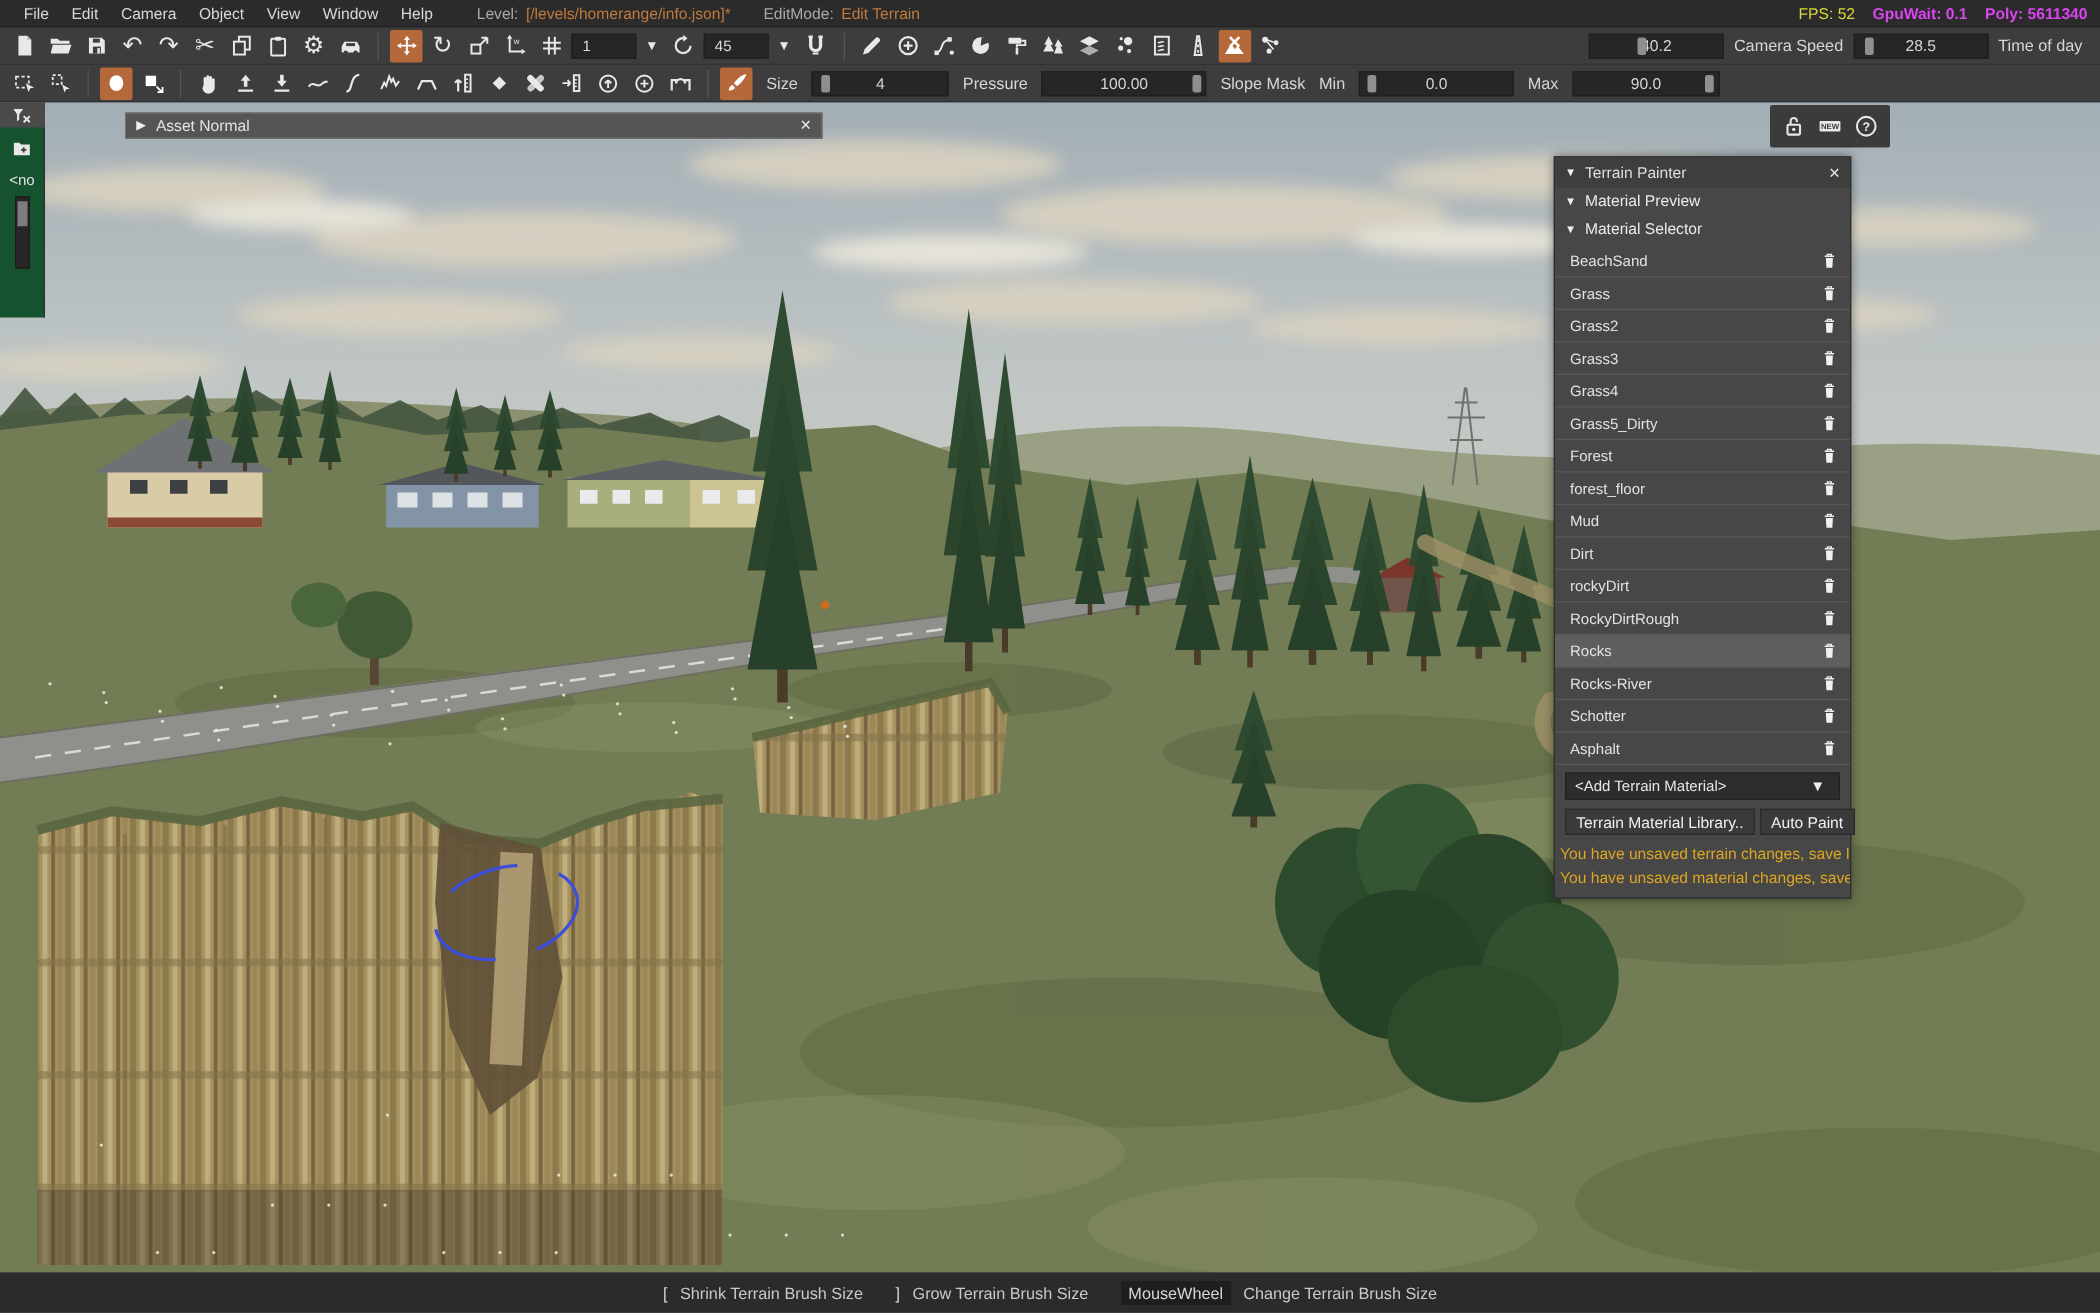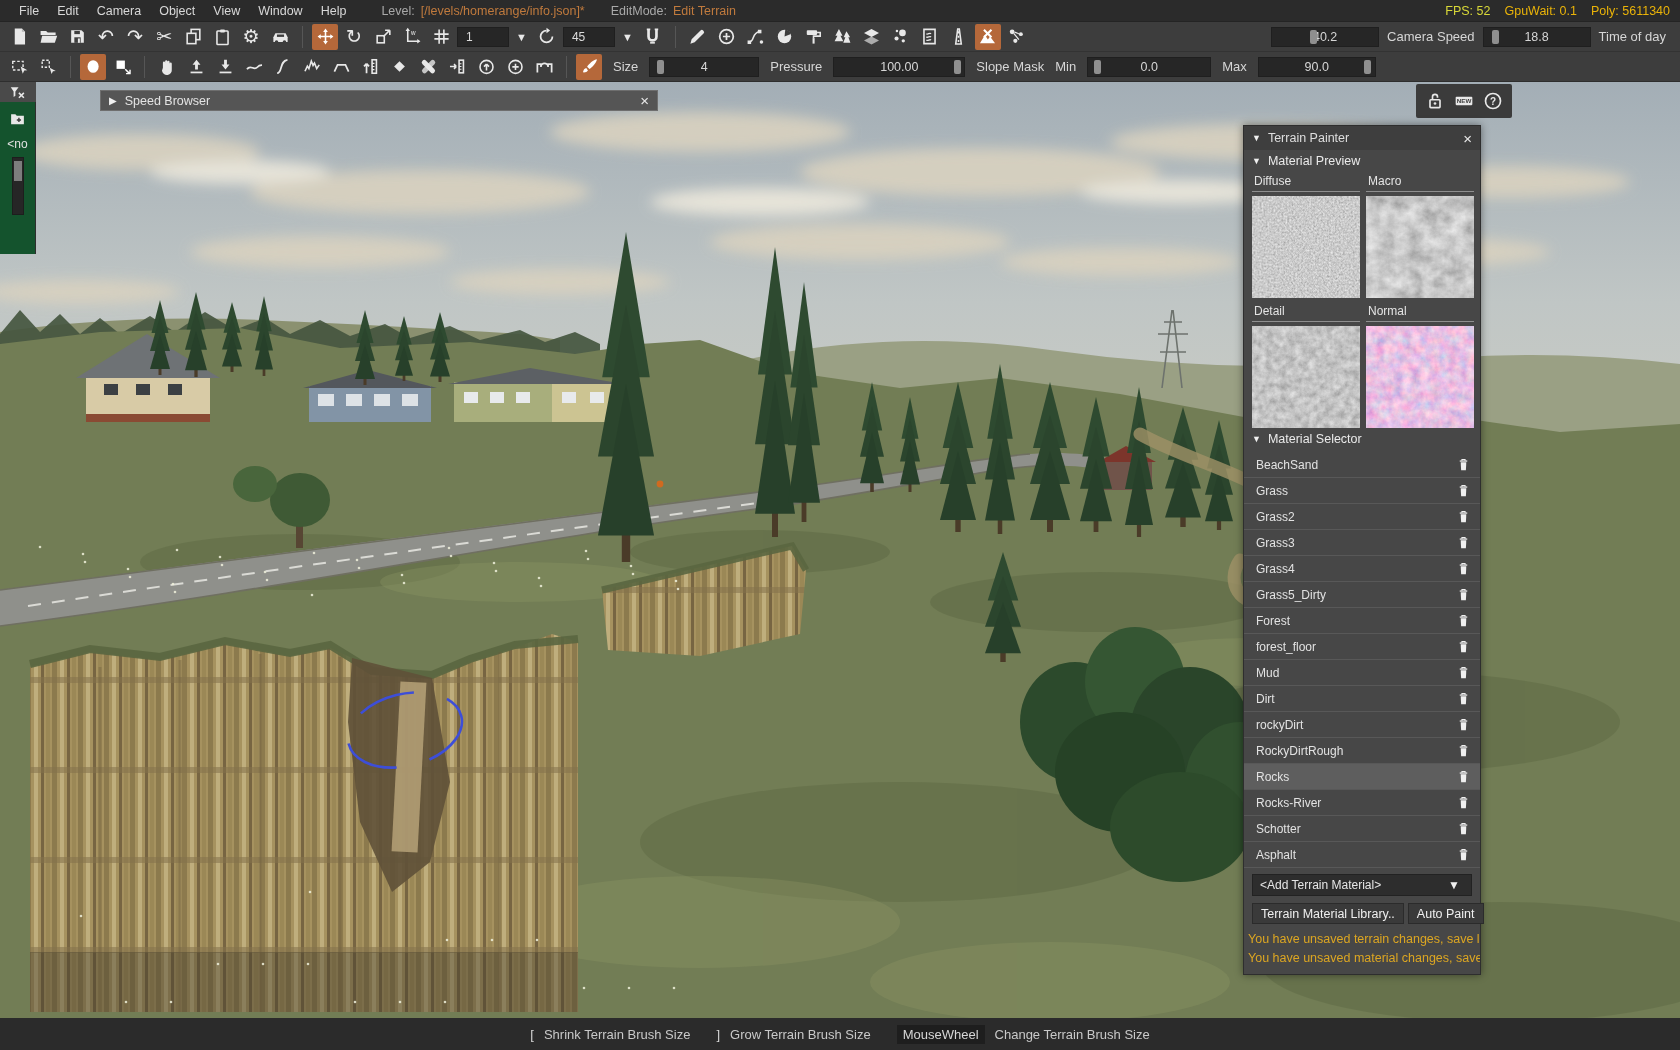--- a/index.html
+++ b/index.html
@@ -10,21 +10,21 @@
   
   #menubar { position:absolute; top:0; left:0; width:1680px; height:22px;
     background:#2b2b2b; display:flex; align-items:center; padding:0 10px;
     font-size:12.5px; color:#d8d8d8; border-bottom:1px solid #242424; }
   .menu-item { padding:0 9px; cursor:default; }
   #level-group,#editmode-group { display:flex; gap:6px; margin-left:26px; }
   .dim-label { color:#a9a9a9; }
   .orange-val { color:var(--level,#c07a3d); }
   #menu-right { margin-left:auto; display:flex; gap:14px; }
   .fps { color:var(--fps,#d8d838); }
-  .stat { color:#eab308; }
+  .stat { color:#d946ef;font-weight:bold; }
 
   
   .toolbar { position:absolute; left:0; width:1680px; height:30px; background:#3d3d3d;
     display:flex; align-items:center; padding:0 6px; gap:3px; }
   #toolbar1 { top:22px; border-bottom:1px solid #333; }
   #toolbar2 { top:52px; border-bottom:1px solid #2e2e2e; }
   .tgroup { display:flex; align-items:center; gap:3px; }
   .tsep { width:1px; height:22px; background:#565656; margin:0 6px; }
   .tbtn { width:26px; height:26px; display:flex; align-items:center; justify-content:center;
     border-radius:2px; cursor:pointer; flex:none; }
@@ -372,21 +372,21 @@
         </div>
       </div>
     <div id="tb1-right">
       <div class="slider" style="width:108px">
         <span class="handle" style="left:36%"></span>
         <span>40.2</span>
       </div>
       <span class="tlabel">Camera Speed</span>
       <div class="slider" style="width:108px">
         <span class="handle" style="left:8%"></span>
-        <span>18.8</span>
+        <span>28.5</span>
       </div>
       <span class="tlabel">Time of day</span>
     </div>
   </div>
 
   <div id="toolbar2" class="toolbar">
     <div class="tgroup">
         <div class="tbtn">
           <svg class="icn" viewBox="0 0 24 24">
             <rect x="3.5" y="5.5" width="13" height="11" fill="none" stroke="#e8e8e8" stroke-width="1.8" stroke-dasharray="3.2 2.4"></rect>
@@ -721,21 +721,21 @@
         </svg>
     </div>
     <div id="layer-label">&lt;no</div>
     <div id="vslider">
       <div class="vhandle"></div>
     </div>
   </div>
 
   <div id="asset-bar">
     <span class="tri">▶</span>
-    <span>Speed Browser</span>
+    <span>Asset Normal</span>
     <span class="close">×</span>
   </div>
 
   <div id="tr-strip">
     <svg class="icn" viewBox="0 0 24 24">
         <rect x="6" y="10.5" width="12" height="9.5" rx="1" fill="none" stroke="#e8e8e8" stroke-width="2"></rect>
         <path d="M9 10.5V7a3 3 0 0 1 6 0v1" fill="none" stroke="#e8e8e8" stroke-width="2"></path>
         <circle cx="12" cy="15" r="1.6" fill="#e8e8e8"></circle>
       </svg>
     <svg class="icn" viewBox="0 0 24 24">
@@ -751,46 +751,20 @@
   <div id="tp-panel">
     <div id="tp-header">
       <span class="tri-d">▼</span>
       <span>Terrain Painter</span>
       <span class="close">×</span>
     </div>
     <div class="sec-hdr">
       <span class="tri-d">▼</span>
       <span>Material Preview</span>
     </div>
-    <div id="preview-grid">
-      <div class="thumb-label">Diffuse</div>
-      <div class="thumb-label">Macro</div>
-      <div class="thumb">
-          <svg width="108" height="102">
-            <rect width="108" height="102" filter="url(#texFine)"></rect>
-          </svg>
-        </div>
-      <div class="thumb">
-          <svg width="108" height="102">
-            <rect width="108" height="102" filter="url(#texCoarse)"></rect>
-          </svg>
-        </div>
-      <div class="thumb-label">Detail</div>
-      <div class="thumb-label">Normal</div>
-      <div class="thumb">
-          <svg width="108" height="102">
-            <rect width="108" height="102" filter="url(#texDetail)"></rect>
-          </svg>
-        </div>
-      <div class="thumb">
-          <svg width="108" height="102">
-            <rect width="108" height="102" filter="url(#texNormal)"></rect>
-          </svg>
-        </div>
-    </div>
     <div class="sec-hdr">
       <span class="tri-d">▼</span>
       <span>Material Selector</span>
     </div>
     <div id="mat-list">
         <div class="mat-row">
           <span class="mat-label">BeachSand</span>
           <span class="mat-del">
             <svg class="icn" viewBox="0 0 24 24" style="width:15px;height:15px">
               <path d="M7.5 8.5h9L15.8 21H8.2z" fill="#f0f0f0"></path>

